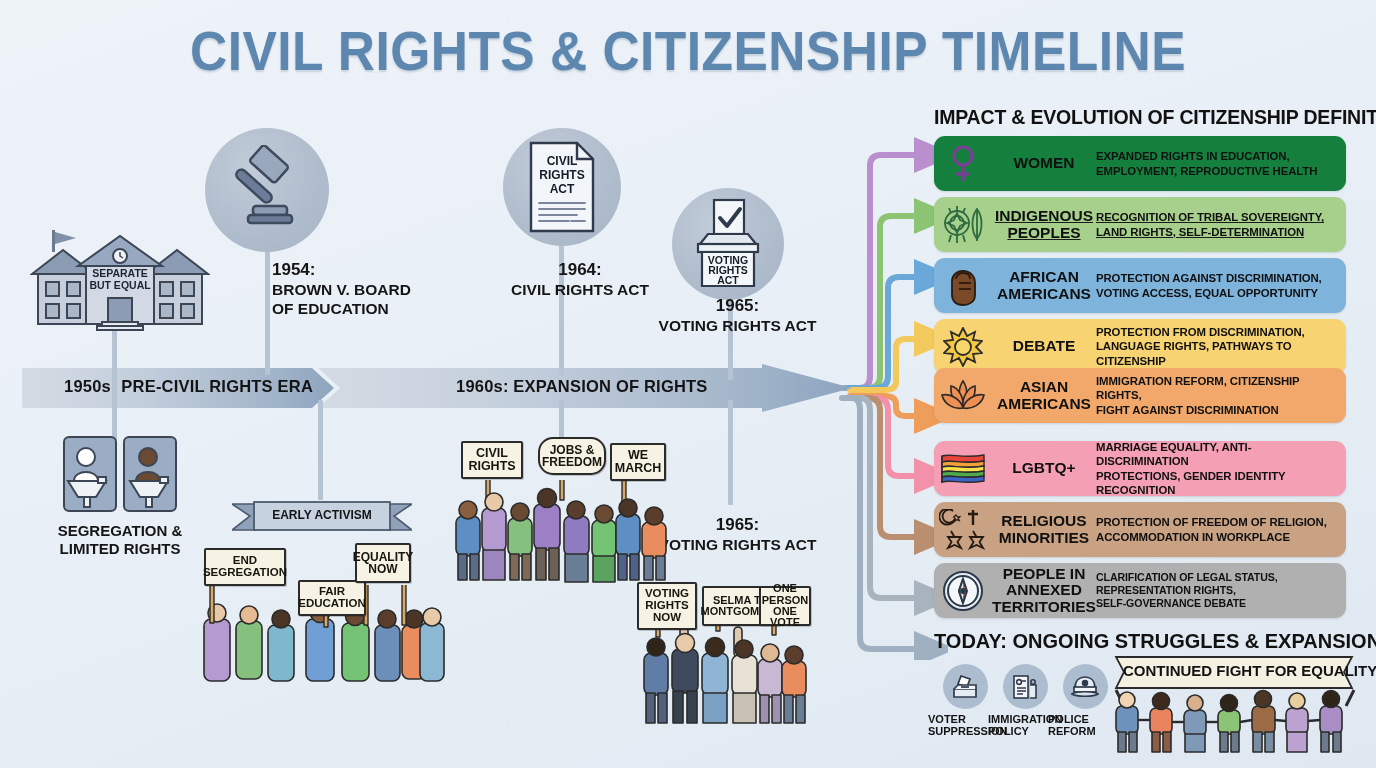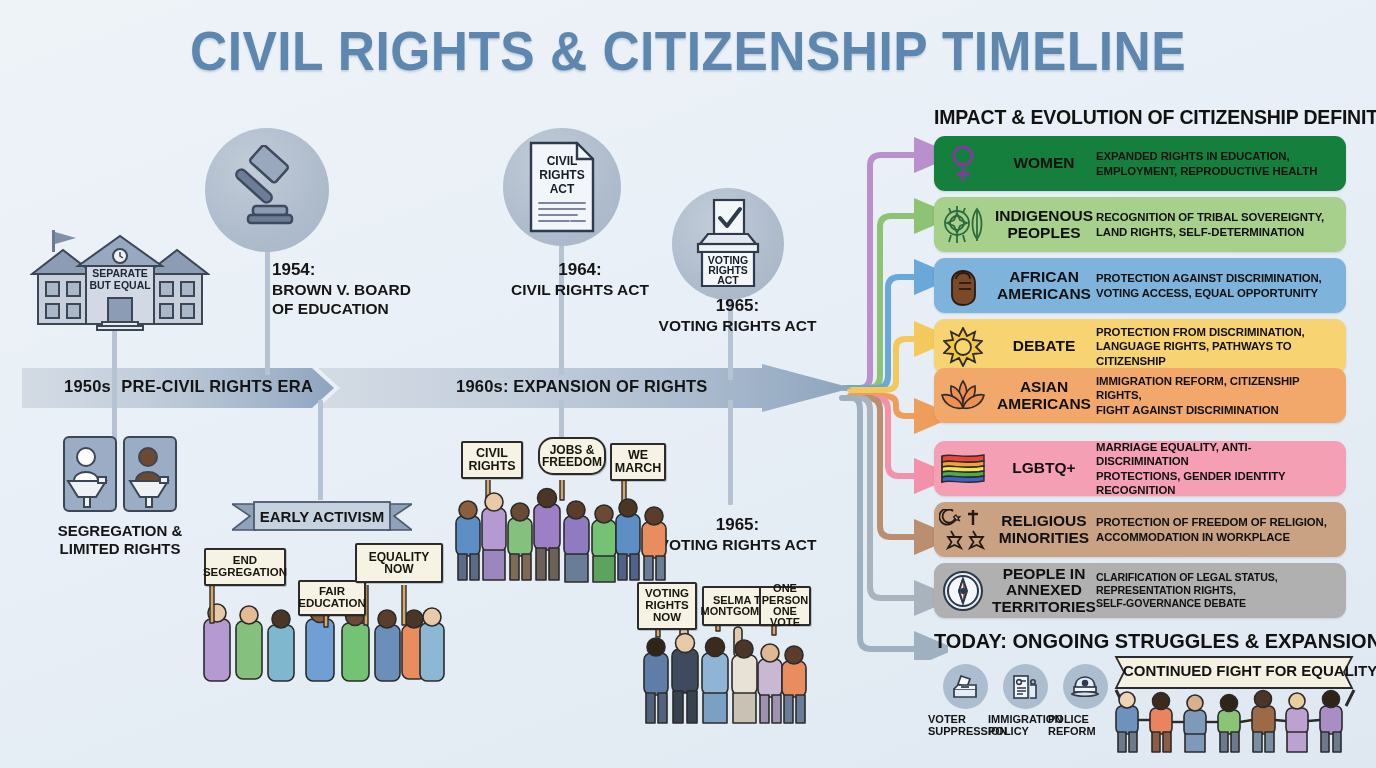--- a/index.html
+++ b/index.html
@@ -307,21 +307,21 @@
   <div class="abs cap" style="left:48px; top:522px; width:144px;">
     <span>SEGREGATION &amp;</span><br>
     <span>LIMITED RIGHTS</span>
   </div>
 
   <svg class="abs" style="left:232px; top:500px;" width="180" height="36">
     <path d="M0,4 L18,16 L0,30 L24,30 L24,4 Z" fill="#8fa2ba" stroke="#4c5a6e" stroke-width="1.6"></path>
     <path d="M180,4 L162,16 L180,30 L156,30 L156,4 Z" fill="#8fa2ba" stroke="#4c5a6e" stroke-width="1.6"></path>
     <rect x="22" y="2" width="136" height="28" fill="#c7d2e0" stroke="#4c5a6e" stroke-width="1.8"></rect>
   </svg>
-  <div class="ribbon-text" style="left:232px; top:508px; width:180px; font-size:15px;">EARLY ACTIVISM</div>
+  <div class="ribbon-text" style="left:232px; top:508px; width:180px; font-size:12px;">EARLY ACTIVISM</div>
 
   <svg class="abs" style="left:196px; top:585px;" width="250" height="110">
     <g stroke="#2b2b2b" stroke-width="1.6" stroke-linejoin="round">
       <g fill="#b59ad1">
           <rect x="8" y="34" width="26" height="62" rx="7"></rect>
         </g>
       <circle cx="21" cy="28" r="9" fill="#e8c9a8"></circle>
       <g fill="#86c07e">
           <rect x="40" y="36" width="26" height="58" rx="7"></rect>
         </g>
@@ -360,21 +360,21 @@
   </svg>
 
   <div class="sign" style="left:204px; top:548px; width:82px; height:38px; font-size:11.5px;">
     <div><span>END</span><br>
          <span>SEGREGATION</span></div>
   </div>
   <div class="sign" style="left:298px; top:552px; width:68px; height:36px; font-size:11.5px;margin-top:28px;">
     <div><span>FAIR</span><br>
          <span>EDUCATION</span></div>
   </div>
-  <div class="sign" style="left:355px; top:543px; width:88px; height:40px; font-size:12px;">
+  <div class="sign" style="left:355px; top:543px; width:56px; height:40px; font-size:12px;">
     <div><span>EQUALITY</span><br>
          <span>NOW</span></div>
   </div>
 
   <svg class="abs" style="left:452px; top:480px;" width="220" height="108">
     <g stroke="#2b2b2b" stroke-width="1.6" stroke-linejoin="round">
       <g fill="#d9a866" stroke-width="1.4">
         <rect x="34" y="-18" width="4" height="40"></rect>
         <rect x="108" y="-22" width="4" height="42"></rect>
         <rect x="170" y="-16" width="4" height="40"></rect>
@@ -514,21 +514,21 @@
           </g>
         </svg>
     </div>
     <div class="cat-name">WOMEN</div>
     <div class="cat-desc">
       <span>EXPANDED RIGHTS IN EDUCATION,</span><br>
       <span>EMPLOYMENT, REPRODUCTIVE HEALTH</span>
     </div>
   </div>
 
-  <div class="cat-row" style="top:197px; background:#a8d08d;">
+  <div class="cat-row" style="top:197px; background:#a8d08d;text-decoration:underline;">
     <div class="cat-icon">
       <svg width="44" height="40" viewBox="0 0 44 40">
           <g fill="none" stroke="#2d6b3f" stroke-width="1.8">
         <circle cx="16" cy="18" r="12"></circle>
             <circle cx="16" cy="18" r="7"></circle>
         <path d="M16,8 L19,15 L26,18 L19,21 L16,28 L13,21 L6,18 L13,15 Z"></path>
         <path d="M10,30 L8,37 M16,30 L16,38 M22,30 L24,37"></path>
         <path d="M10,8 L8,3 M16,6 L16,1 M22,8 L24,3"></path>
         <path d="M36,4 C42,12 42,26 36,34 C30,26 30,12 36,4 Z"></path>
             <line x1="36" y1="6" x2="36" y2="36"></line>

